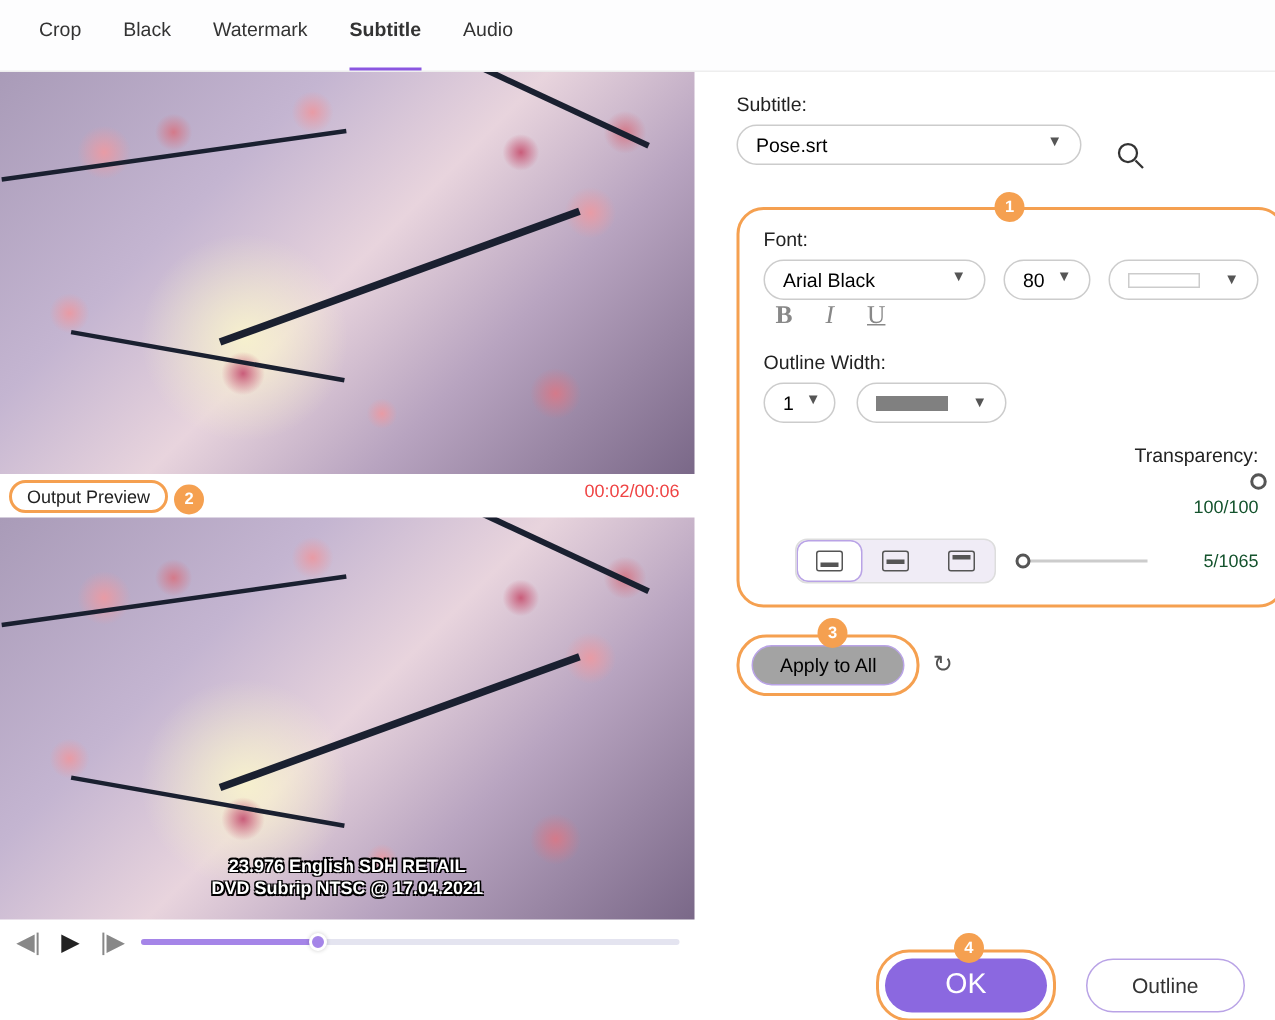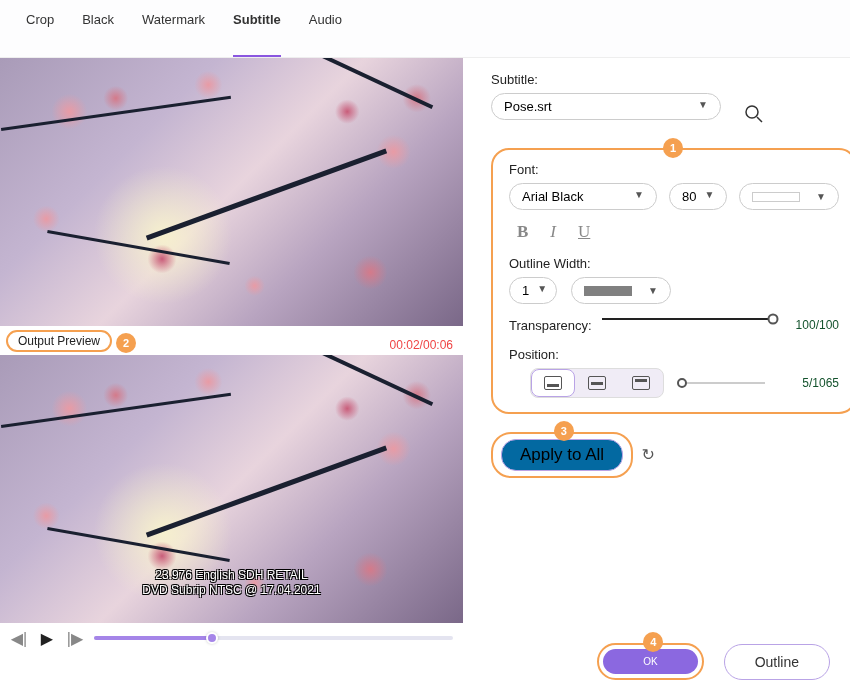--- a/index.html
+++ b/index.html
@@ -1,19 +1,19 @@
 <!DOCTYPE html>
 <html><head>
   <meta charset="utf-8">
   <style>
     * { box-sizing: border-box; margin: 0; padding: 0; font-family: -apple-system, BlinkMacSystemFont, "Segoe UI", Arial, sans-serif; }
     body { width: 850px; height: 680px; background: #fff; overflow: hidden; }
     
     .tabs { display: flex; gap: 28px; padding: 12px 26px 0; border-bottom: 1px solid #eee; background: #fdfdfe; }
-    .tab { font-size: 13px; color: #333; padding-bottom: 28px; cursor: pointer; }
+    .tab { font-size: 13px; color: #333; padding-bottom: 18px; cursor: pointer; }
     .tab.active { font-weight: 600; border-bottom: 2px solid #8a56e0; }
     
     .main { display: flex; height: 575px; }
     .left { width: 463px; padding: 0; }
     .right { flex: 1; padding: 14px 30px 10px 28px; position: relative; }
     
     .preview { width: 463px; height: 268px; background: linear-gradient(135deg, #a99bb8 0%, #c4b5d1 30%, #e8d4dd 50%, #b8a4c0 70%, #7a6888 100%); position: relative; overflow: hidden; }
     .preview::before { content: ''; position: absolute; top: 40%; left: 20%; width: 140px; height: 140px; background: radial-gradient(circle, rgba(255,255,200,0.7), transparent 70%); }
     .preview-branches { position: absolute; inset: 0; background:
       radial-gradient(circle at 15% 20%, #e89ba5 0%, transparent 4%),
@@ -26,88 +26,88 @@
       radial-gradient(circle at 35% 75%, #c95d7a 0%, transparent 4%),
       radial-gradient(circle at 55% 85%, #e89ba5 0%, transparent 3%),
       radial-gradient(circle at 80% 80%, #d47a8a 0%, transparent 4%);
     }
     .branch-line { position: absolute; background: #1a2030; }
     .b1 { top: 20%; left: 0; width: 50%; height: 3px; transform: rotate(-8deg); }
     .b2 { top: 5%; left: 60%; width: 35%; height: 4px; transform: rotate(25deg); }
     .b3 { top: 50%; left: 30%; width: 55%; height: 5px; transform: rotate(-20deg); }
     .b4 { top: 70%; left: 10%; width: 40%; height: 3px; transform: rotate(10deg); }
     
-    .preview-label-row { display: flex; justify-content: space-between; align-items: flex-end; padding: 4px 10px 3px 6px; }
+    .preview-label-row { display: flex; justify-content: space-between; align-items: flex-start; padding: 4px 10px 3px 6px; }
     .output-preview-badge { border: 2px solid #f5a050; border-radius: 14px; padding: 2px 10px; font-size: 12px; color: #222; position: relative; }
     .circle-num { position: absolute; width: 20px; height: 20px; background: #f5a050; color: #fff; border-radius: 50%; display: flex; align-items: center; justify-content: center; font-size: 11px; font-weight: bold; }
     .circle-num.c2 { right: -26px; top: 1px; }
     .time-label { font-size: 12px; color: #ef4444; }
     
     .preview2-wrap { position: relative; }
-    .subtitle-text { position: absolute; bottom: 24px; left: 0; width: 100%; text-align: center; color: #fff; font-family: "Arial Black", sans-serif; font-size: 12px; font-weight: 400; text-shadow: -1px -1px 0 #000, 1px -1px 0 #000, -1px 1px 0 #000, 1px 1px 0 #000; line-height: 1.3; }
+    .subtitle-text { position: absolute; bottom: 12px; left: 0; width: 100%; text-align: center; color: #fff; font-family: "Arial Black", sans-serif; font-size: 12px; font-weight: 700; text-shadow: -1px -1px 0 #000, 1px -1px 0 #000, -1px 1px 0 #000, 1px 1px 0 #000; line-height: 1.3; }
     
     .playback { display: flex; align-items: center; gap: 10px; padding: 6px 10px 0; }
     .pb-btn { width: 18px; height: 18px; display: flex; align-items: center; justify-content: center; color: #888; cursor: pointer; }
     .pb-btn.play { color: #222; }
     .progress-bar { flex: 1; height: 4px; background: #e4e4f0; border-radius: 2px; position: relative; }
     .progress-fill { position: absolute; left: 0; top: 0; height: 100%; width: 33%; background: #a585e8; border-radius: 2px; }
     .progress-thumb { position: absolute; left: 33%; top: 50%; width: 12px; height: 12px; background: #a585e8; border: 2px solid #fff; border-radius: 50%; transform: translate(-50%, -50%); box-shadow: 0 0 3px rgba(0,0,0,0.2); }
     
     .field-label { font-size: 13px; color: #222; margin-bottom: 6px; display: block; }
     .field-row { display: flex; gap: 12px; align-items: center; }
     .select { display: flex; align-items: flex-start; justify-content: space-between; border: 1px solid #ccc; border-radius: 15px; padding: 5px 12px; font-size: 13px; background: #fff; cursor: pointer; }
     .select .chev { color: #555; font-size: 10px; margin-left: 8px; }
     .subtitle-select { width: 230px; margin-bottom: 14px; }
     .search-icon { width: 22px; height: 22px; display: flex; align-items: center; justify-content: center; color: #444; cursor: pointer; margin-left: 10px; }
     
     .highlight-box { border: 2px solid #f5a050; border-radius: 18px; padding: 12px 16px 14px; position: relative; margin-bottom: 18px; }
     .circle-num.c1 { top: -12px; left: 47%; }
     
-    .font-row { display: flex; gap: 12px; margin-bottom: 12px; }
+    .font-row { display: flex; gap: 12px; margin-bottom: 0; }
     .font-name-sel { width: 148px; }
     .font-size-sel { width: 58px; }
     .font-color-sel { width: 100px; display: flex; align-items: center; gap: 8px; }
     .color-swatch-white { width: 52px; height: 10px; border: 1px solid #ccc; background: #fff; }
     
     .style-btns { display: flex; gap: 22px; margin-bottom: 14px; padding-left: 8px; }
     .style-btn { font-family: Georgia, serif; font-size: 17px; color: #888; cursor: pointer; }
     .style-btn.bold { font-weight: bold; }
     .style-btn.italic { font-style: italic; }
     .style-btn.underline { text-decoration: underline; }
     
     .outline-row { display: flex; gap: 14px; margin-bottom: 14px; }
     .outline-w-sel { width: 48px; }
     .outline-c-sel { width: 100px; display: flex; align-items: center; gap: 8px; }
     .color-swatch-gray { width: 52px; height: 10px; background: #808080; }
     
-    .trans-row { display: flex; align-items: flex-start; gap: 10px; margin-bottom: 14px; }
+    .trans-row { display: flex; align-items: flex-end; gap: 10px; margin-bottom: 14px; flex-direction: column; }
     .slider { flex: 1; height: 2px; background: #222; position: relative; }
     .slider-thumb { position: absolute; right: 0; top: 50%; width: 11px; height: 11px; border: 2px solid #555; background: #fff; border-radius: 50%; transform: translate(50%, -50%); }
     .slider-val { font-size: 12px; color: #14532d; min-width: 56px; text-align: right; }
     
     .pos-row { display: flex; align-items: center; gap: 18px; margin-left: 21px; }
     .pos-btns { display: flex; border: 1px solid #ddd; border-radius: 8px; overflow: hidden; background: #f0ecf6; }
     .pos-btn { width: 44px; height: 28px; display: flex; align-items: center; justify-content: center; cursor: pointer; }
     .pos-btn.active { background: #fff; border: 1px solid #b9a3e6; border-radius: 8px; }
     .pos-icon { width: 18px; height: 14px; border: 1.5px solid #555; position: relative; border-radius: 2px; }
     .pos-icon.bottom::after { content: ''; position: absolute; left: 2px; right: 2px; bottom: 2px; height: 3px; background: #555; }
     .pos-icon.middle::after { content: ''; position: absolute; left: 2px; right: 2px; top: 5px; height: 3px; background: #555; }
     .pos-icon.top::after { content: ''; position: absolute; left: 2px; right: 2px; top: 2px; height: 3px; background: #555; }
     .pos-slider { flex: 1; height: 2px; background: #ccc; position: relative; }
     .pos-thumb { position: absolute; left: 0; top: 50%; width: 10px; height: 10px; border: 2px solid #555; background: #fff; border-radius: 50%; transform: translate(-50%, -50%); }
     
     .apply-wrap { display: inline-flex; align-items: center; gap: 14px; border: 2px solid #f5a050; border-radius: 20px; padding: 5px 8px; position: relative; }
     .circle-num.c3 { top: -13px; left: 44%; }
-    .apply-btn { border: 1px solid #b9a3e6; border-radius: 15px; padding: 5px 18px; font-size: 17px; background: #0369a1; cursor: pointer; }
+    .apply-btn { border: 1px solid #b9a3e6; border-radius: 15px; padding: 5px 18px; font-size: 13px; background: #a3a3a3; cursor: pointer; }
     .reset-icon { color: #555; cursor: pointer; font-size: 16px; margin-left: 4px; }
     
     .footer { display: flex; justify-content: flex-end; gap: 20px; padding: 10px 20px 10px; position: relative; }
     .ok-wrap { border: 2px solid #f5a050; border-radius: 22px; padding: 4px; position: relative; }
     .circle-num.c4 { top: -13px; left: 43%; }
-    .ok-btn { background: #8b68e0; color: #fff; border: none; border-radius: 18px; padding: 7px 40px; font-size: 10px; cursor: pointer; }
+    .ok-btn { background: #8b68e0; color: #fff; border: none; border-radius: 18px; padding: 7px 40px; font-size: 19px; cursor: pointer; }
     .cancel-btn { border: 1px solid #b9a3e6; background: #fff; border-radius: 18px; padding: 9px 30px; font-size: 14px; cursor: pointer; color: #333; align-self: center; }
   </style>
 </head>
 <body>
 
 <div class="tabs">
   <div class="tab">Crop</div>
   <div class="tab">Black</div>
   <div class="tab">Watermark</div>
   <div class="tab active">Subtitle</div>
@@ -206,21 +206,20 @@
       </div>
 
       <div class="trans-row">
         <span class="field-label" style="margin:0">Transparency:</span>
         <div class="slider">
           <div class="slider-thumb"></div>
         </div>
         <span class="slider-val">100/100</span>
       </div>
 
-      <span class="field-label">Position:</span>
       <div class="pos-row">
         <div class="pos-btns">
           <div class="pos-btn active">
               <div class="pos-icon bottom"></div>
             </div>
           <div class="pos-btn">
               <div class="pos-icon middle"></div>
             </div>
           <div class="pos-btn">
               <div class="pos-icon top"></div>

